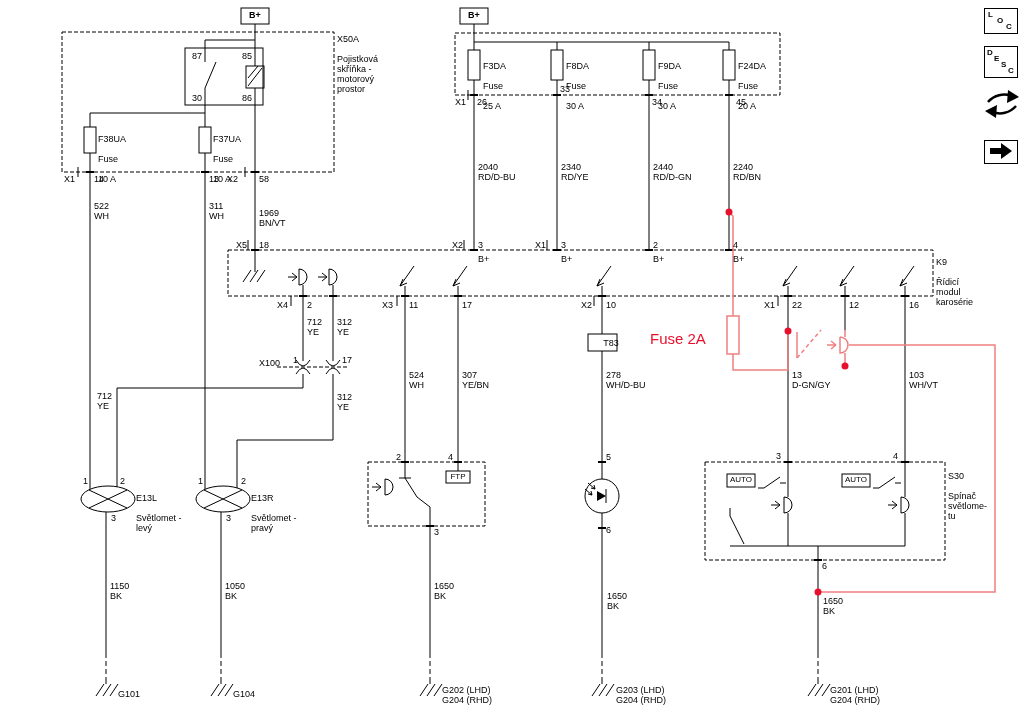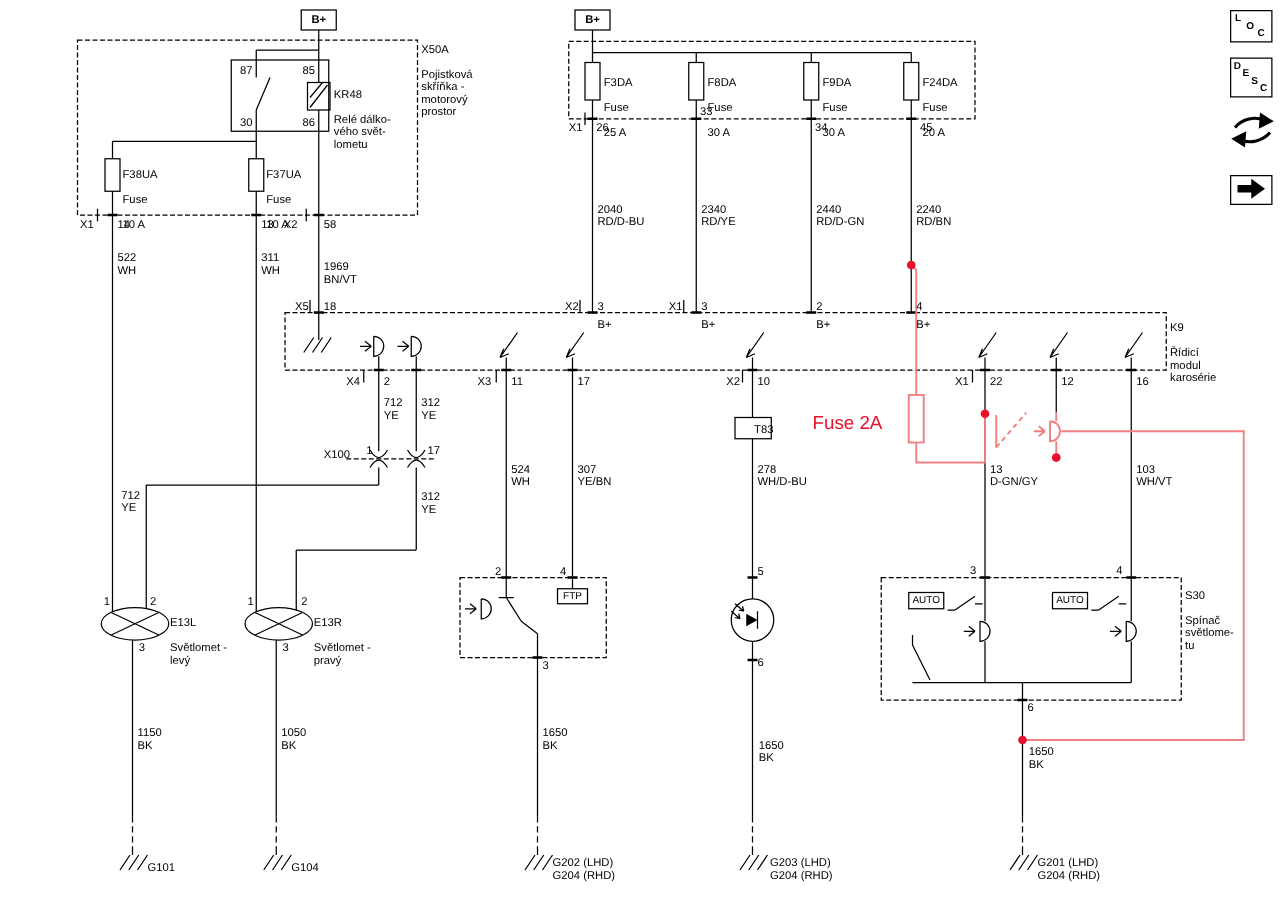--- a/index.html
+++ b/index.html
@@ -203,26 +203,20 @@
 
 <div class="lbl ctr b" style="left:241px;top:10px;width:28px">B+</div>
 <div class="lbl ctr b" style="left:460px;top:10px;width:28px">B+</div>
 
 <div class="lbl" style="left:337px;top:24px">
   <span class="bl">X50A</span>
   <span class="bl">Pojistková
 skříňka -
 motorový
 prostor</span>
-</div>
-<div class="lbl" style="left:267px;top:60px">
-  <span class="bl">KR48</span>
-  <span class="bl">Relé dálko-
-vého svět-
-lometu</span>
 </div>
 <div class="lbl" style="left:192px;top:51px">87</div>
 <div class="lbl" style="left:242px;top:51px">85</div>
 <div class="lbl" style="left:192px;top:93px">30</div>
 <div class="lbl" style="left:242px;top:93px">86</div>
 <div class="lbl" style="left:98px;top:124px">
   <span class="bl">F38UA</span>
   <span class="bl">Fuse</span>
   <span class="bl">10 A</span>
 </div>

